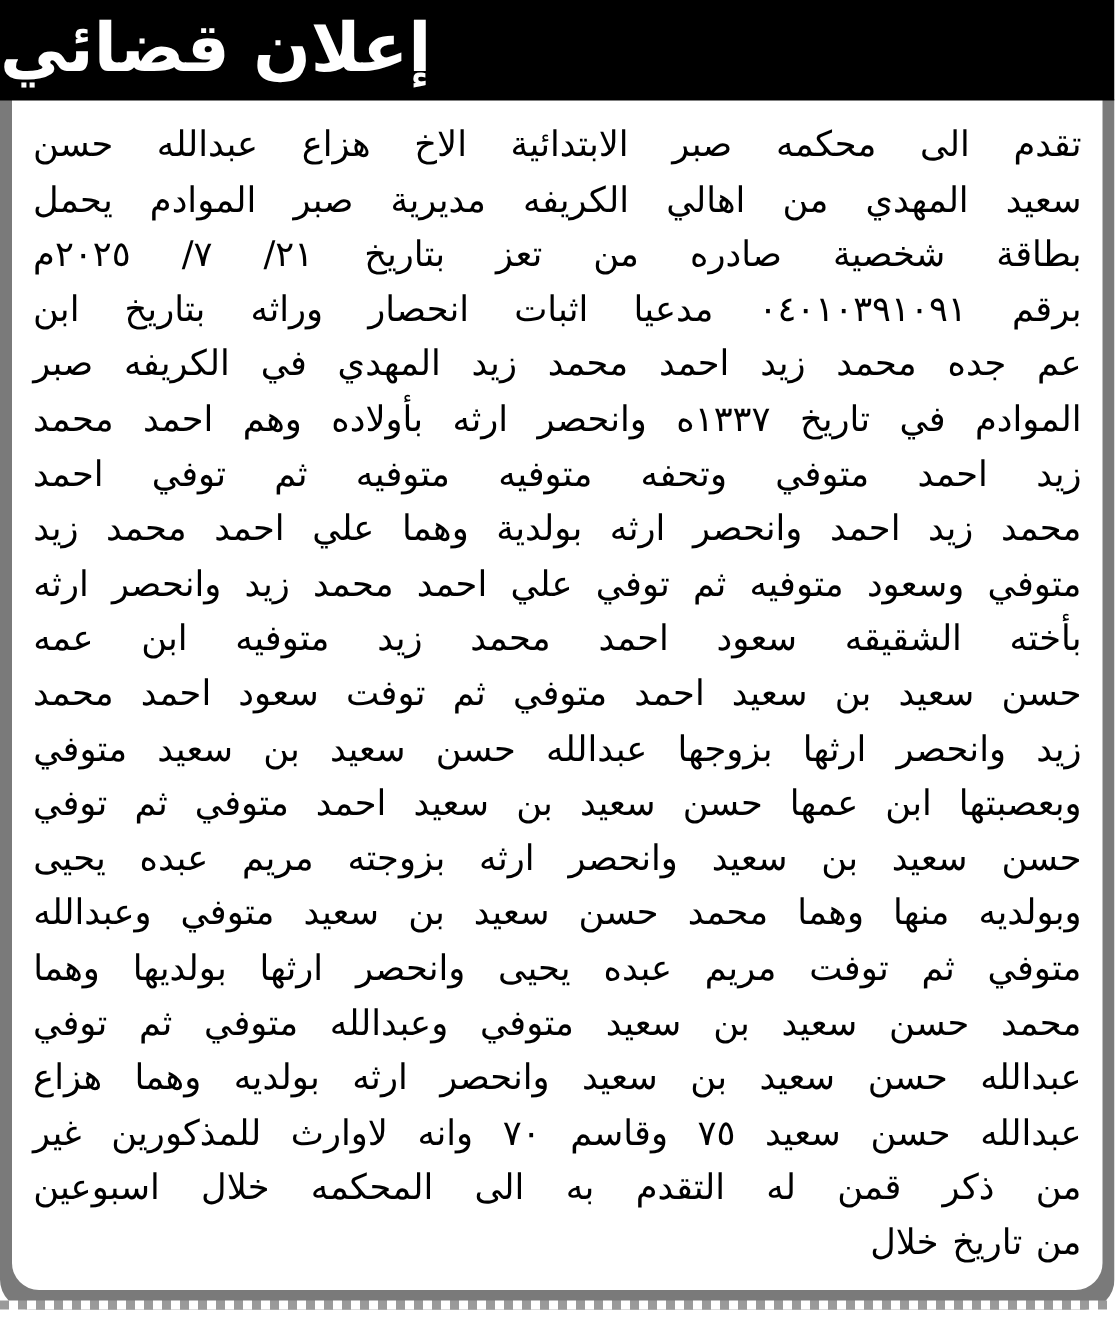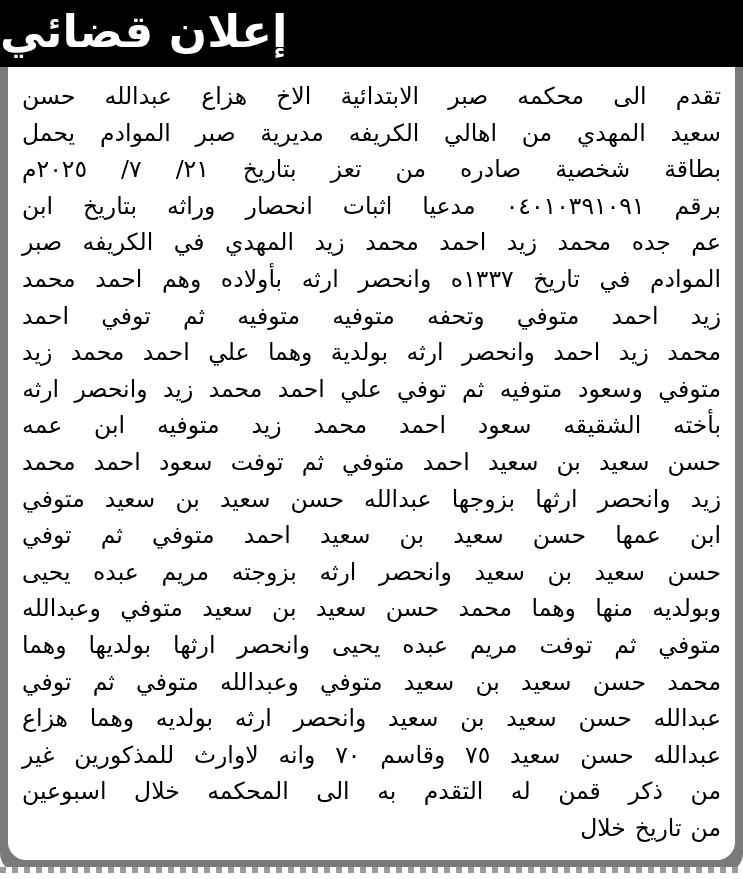--- a/index.html
+++ b/index.html
@@ -267,20 +267,21 @@
           <span class="w">ارثها</span>
           <span class="w">بزوجها</span>
           <span class="w">عبدالله</span>
           <span class="w">حسن</span>
           <span class="w">سعيد</span>
           <span class="w">بن</span>
           <span class="w">سعيد</span>
           <span class="w">متوفي</span>
         </div>
         <div class="line">
+          <span class="w">وبعصبتها</span>
           <span class="w">ابن</span>
           <span class="w">عمها</span>
           <span class="w">حسن</span>
           <span class="w">سعيد</span>
           <span class="w">بن</span>
           <span class="w">سعيد</span>
           <span class="w">احمد</span>
           <span class="w">متوفي</span>
           <span class="w">ثم</span>
           <span class="w">توفي</span>

